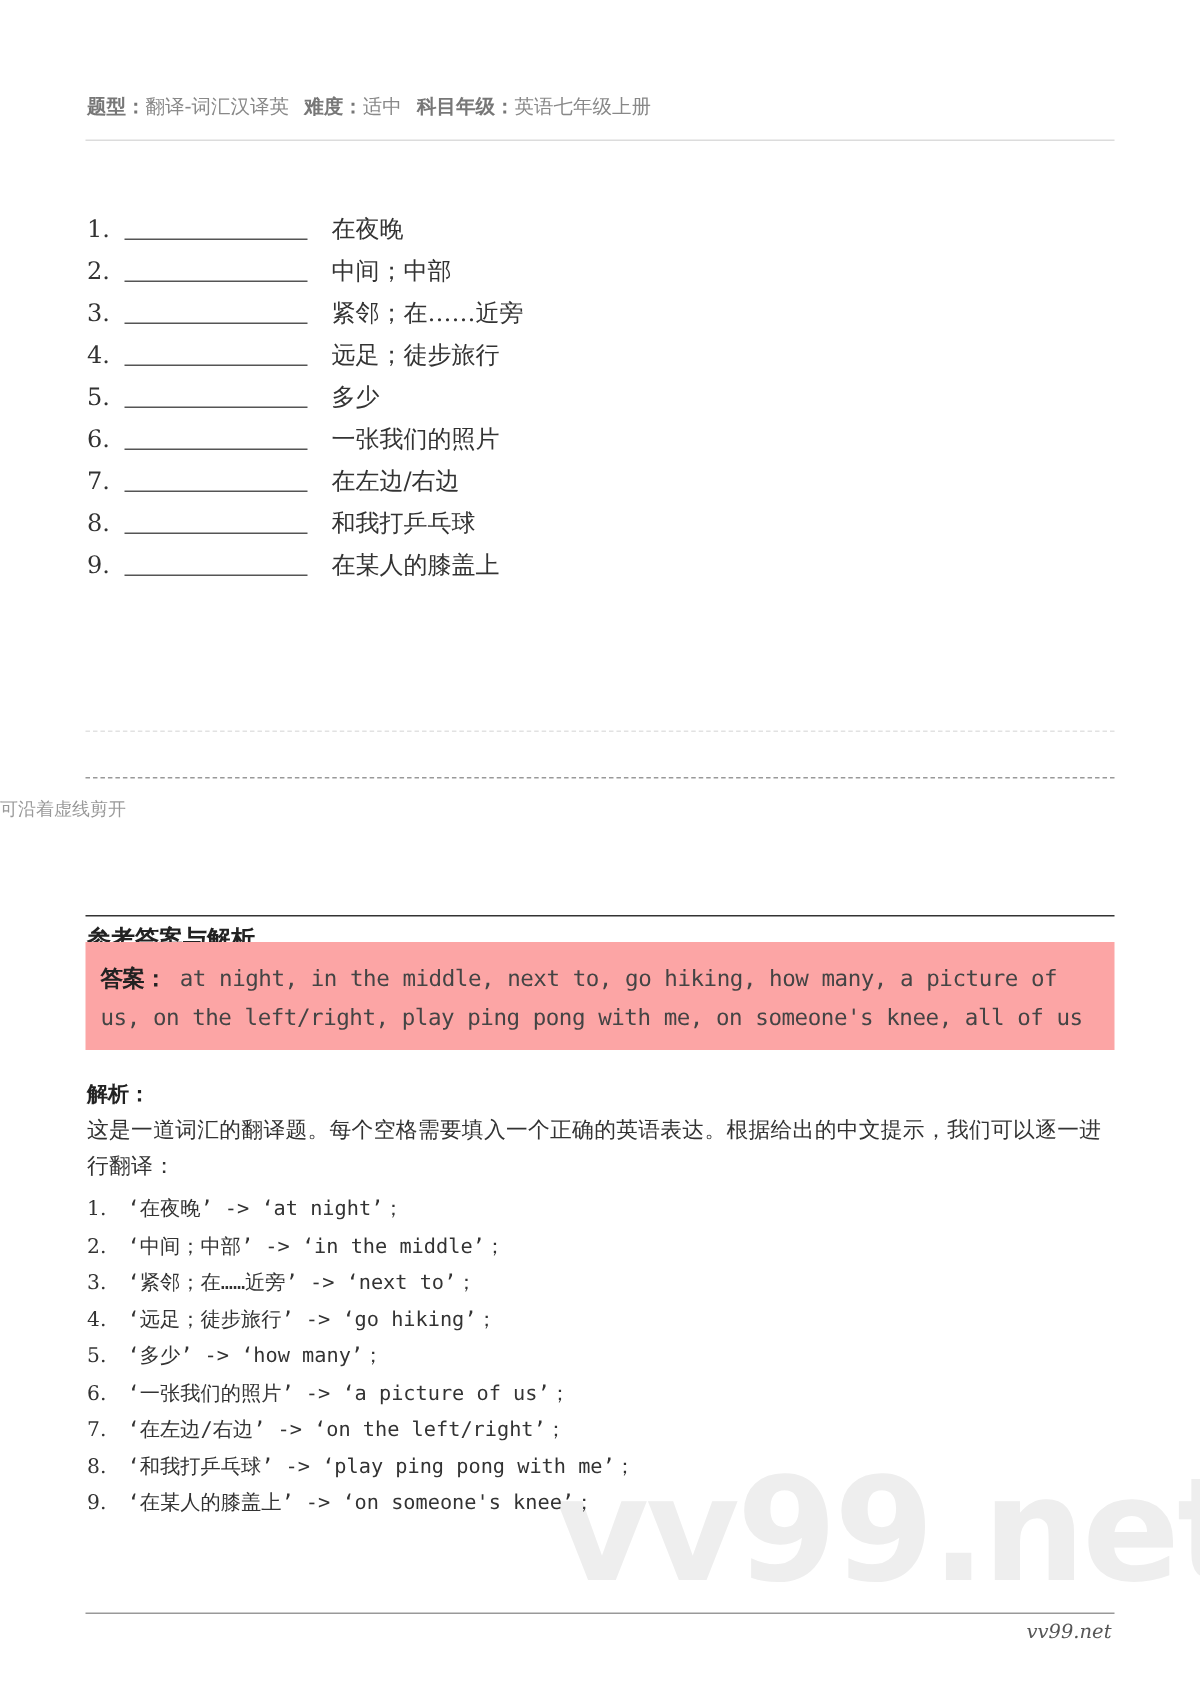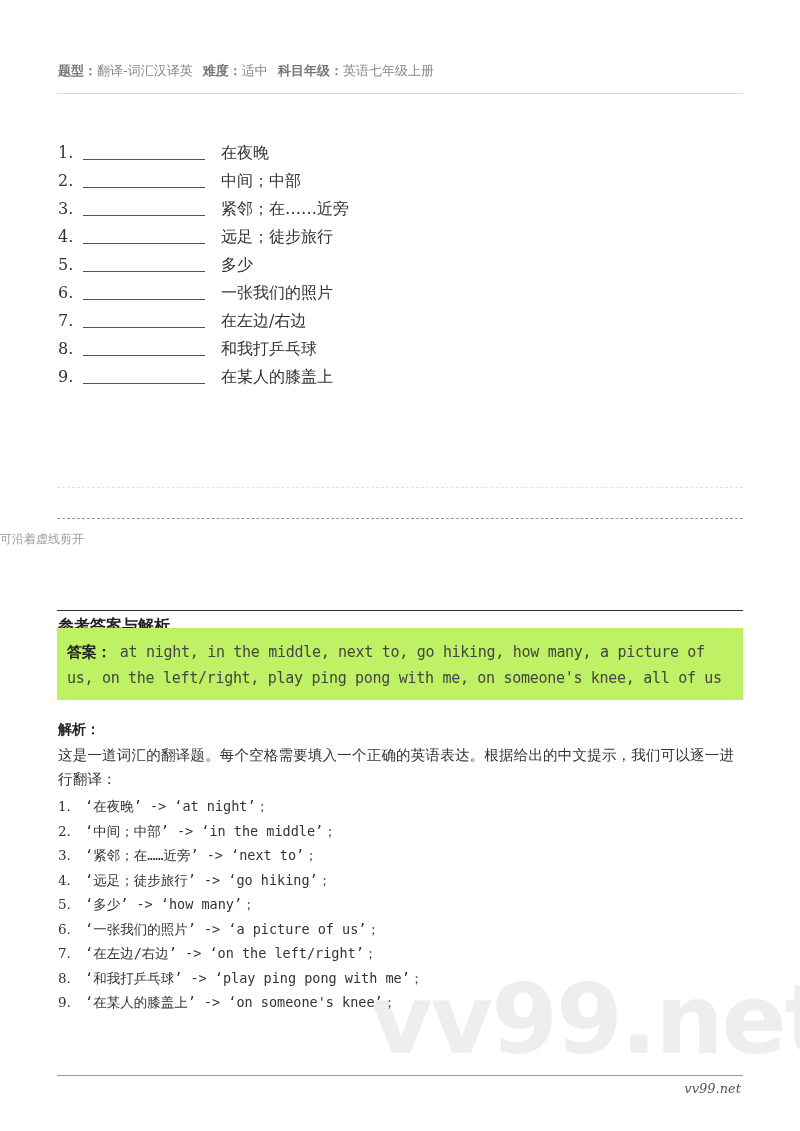--- a/index.html
+++ b/index.html
@@ -18,28 +18,28 @@
   .q .blank { display: inline-block; width: 122px; height: 18px; border-bottom: 1px solid #555;
               vertical-align: -2px; }
   .q .hint { margin-left: 16px; }
   .dash1 { position: absolute; left: 57px; right: 57px; top: 487px; border-top: 1px dashed #e2e2e2; }
   .dash2 { position: absolute; left: 57px; right: 57px; top: 518px; border-top: 1.6px dashed #999; }
   .cut { position: absolute; left: 0; right: 0; top: 531px; text-align: left; font-size: 12px;
          color: #999; font-family: "DejaVu Sans", "Liberation Sans", sans-serif; }
   .sec-title { position: absolute; left: 58px; top: 582px; font-size: 16px; font-weight: bold; color: #222;
                font-family: Liberation Serif, serif; margin-top: 34px; }
   .rule-sec { position: absolute; left: 57px; right: 57px; top: 610px; border-top: 1.5px solid #333; }
-  .answer-box { position: absolute; left: 57px; right: 57px; top: 628px; height: 72px; background: #bef264;
+  .answer-box { position: absolute; left: 57px; right: 57px; top: 628px; height: 72px; background: #fca5a5;
                 padding: 11px 10px 0 10px; box-sizing: border-box; font-size: 15px; line-height: 26px; color: #444;
                 font-family: "DejaVu Sans Mono", "Liberation Mono", monospace; letter-spacing: -0.3px; }
   .answer-box .lbl { font-weight: bold; color: #222; font-family: "DejaVu Sans", "Liberation Sans", sans-serif; }
   .analysis-label { position: absolute; left: 58px; top: 721px; font-size: 14px; font-weight: bold; color: #222;
                     font-family: "DejaVu Sans", "Liberation Sans", sans-serif; }
   .analysis-text { position: absolute; left: 58px; top: 743px; width: 690px; font-size: 14.5px; line-height: 24px; color: #333;
-                   font-family: Liberation Sans, sans-serif; letter-spacing: 0.2px; }
+                   font-family: Liberation Mono, monospace; letter-spacing: 0.2px; }
   .steps { position: absolute; left: 58px; top: 794px; margin: 0; padding: 0; list-style: none; }
   .step { height: 24.5px; line-height: 24.5px; font-size: 13.5px; color: #333; white-space: nowrap;
           font-family: "DejaVu Sans Mono", "Liberation Mono", monospace; }
   .step .num { display: inline-block; width: 27px; font-family: "DejaVu Serif", serif; }
   .step.wide .num { width: 36px; }
   .watermark { position: absolute; left: 370px; top: 972px; font-size: 96px; font-weight: bold; color: #eeeeee;
                font-family: "DejaVu Sans", "Liberation Sans", sans-serif; letter-spacing: -2px; z-index: 0; line-height: 1; }
   .steps, .analysis-text { z-index: 1; }
   .rule-foot { position: absolute; left: 57px; right: 57px; top: 1075px; border-top: 1px solid #999; }
   .footer { position: absolute; right: 59px; top: 1081px; font-size: 13px; color: #555; font-style: italic;

